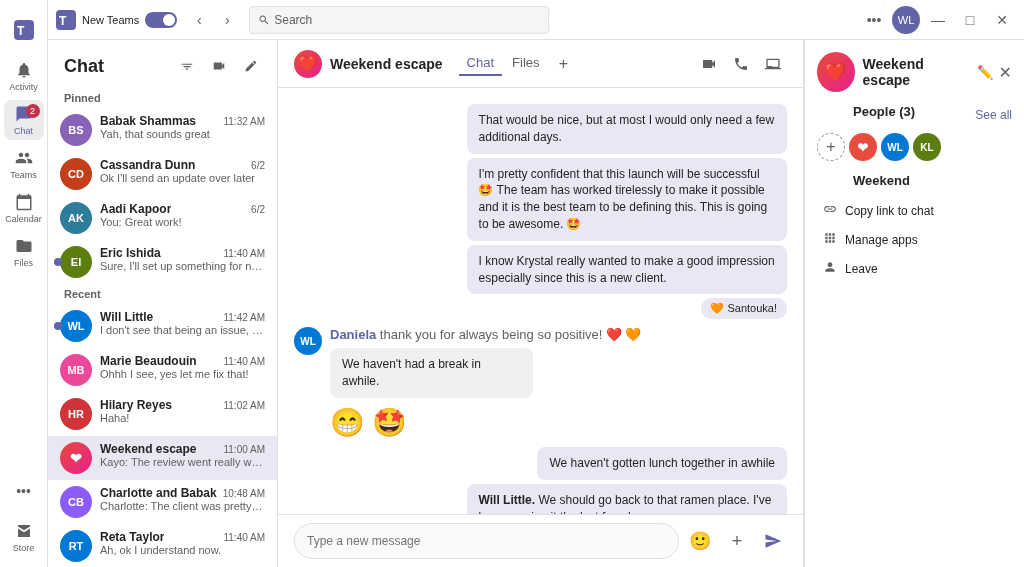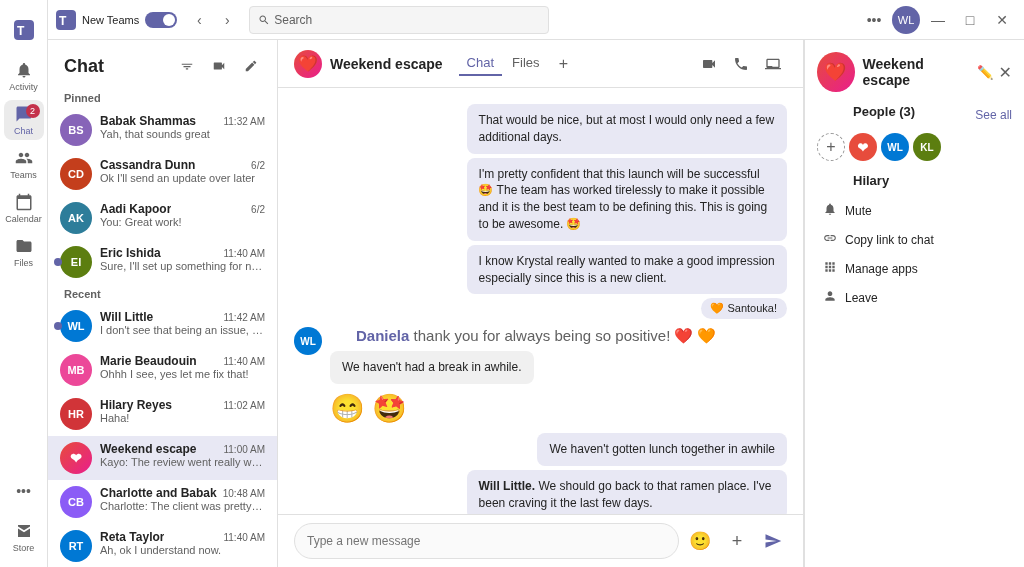--- a/index.html
+++ b/index.html
@@ -279,21 +279,21 @@
       align-self: flex-start;
     }
     .msg-sent {
       background: #e8e8f4;
       color: #242424;
       align-self: flex-end;
     }
     .msg-group { display: flex; flex-direction: column; gap: 4px; }
     .msg-group.received { align-items: flex-start; }
     .msg-group.sent { align-items: flex-end; justify-content: space-between; }
-    .msg-sender-label { font-size: 15px; color: #616161; margin-bottom: 2px; margin-left: 26px; }
+    .msg-sender-label { font-size: 13px; color: #616161; margin-bottom: 2px; }
     .msg-sender-label .sender-name { font-weight: 600; }
     .msg-with-avatar { display: flex; align-items: flex-start; gap: 8px; }
     .msg-avatar {
       width: 28px; height: 28px; border-radius: 50%;
       flex-shrink: 0;
       display: flex; align-items: center; justify-content: center;
       color: white; font-size: 10px; font-weight: 600;
     }
 
     .emoji-row {
@@ -732,29 +732,21 @@
         </div>
         <div class="people-row">
           <button class="add-person-btn">+</button>
           <div class="person-avatar-small" style="background:#e74c3c; font-size:13px;">❤</div>
           <div class="person-avatar-small" style="background:#0078d4;">WL</div>
           <div class="person-avatar-small" style="background:#5c7e10;text-align:right;">KL</div>
         </div>
       </div>
 
       <div class="options-section">
-        <span class="section-title">Hilary</span>
-        <div class="option-item">
-          <span class="option-icon">
-            <svg width="14" height="14" viewBox="0 0 24 24" fill="#616161">
-                <path d="M12 22c1.1 0 2-.9 2-2h-4c0 1.1.9 2 2 2zm6-6v-5c0-3.07-1.64-5.64-4.5-6.32V4c0-.83-.67-1.5-1.5-1.5s-1.5.67-1.5 1.5v.68C7.63 5.36 6 7.92 6 11v5l-2 2v1h16v-1l-2-2z"></path>
-              </svg>
-          </span>
-          <span>Mute</span>
-        </div>
+        <span class="section-title">Weekend</span>
         <div class="option-item">
           <span class="option-icon">
             <svg width="14" height="14" viewBox="0 0 24 24" fill="#616161">
                 <path d="M3.9 12c0-1.71 1.39-3.1 3.1-3.1h4V7H7c-2.76 0-5 2.24-5 5s2.24 5 5 5h4v-1.9H7c-1.71 0-3.1-1.39-3.1-3.1zM8 13h8v-2H8v2zm9-6h-4v1.9h4c1.71 0 3.1 1.39 3.1 3.1s-1.39 3.1-3.1 3.1h-4V17h4c2.76 0 5-2.24 5-5s-2.24-5-5-5z"></path>
               </svg>
           </span>
           <span>Copy link to chat</span>
         </div>
         <div class="option-item">
           <span class="option-icon">

